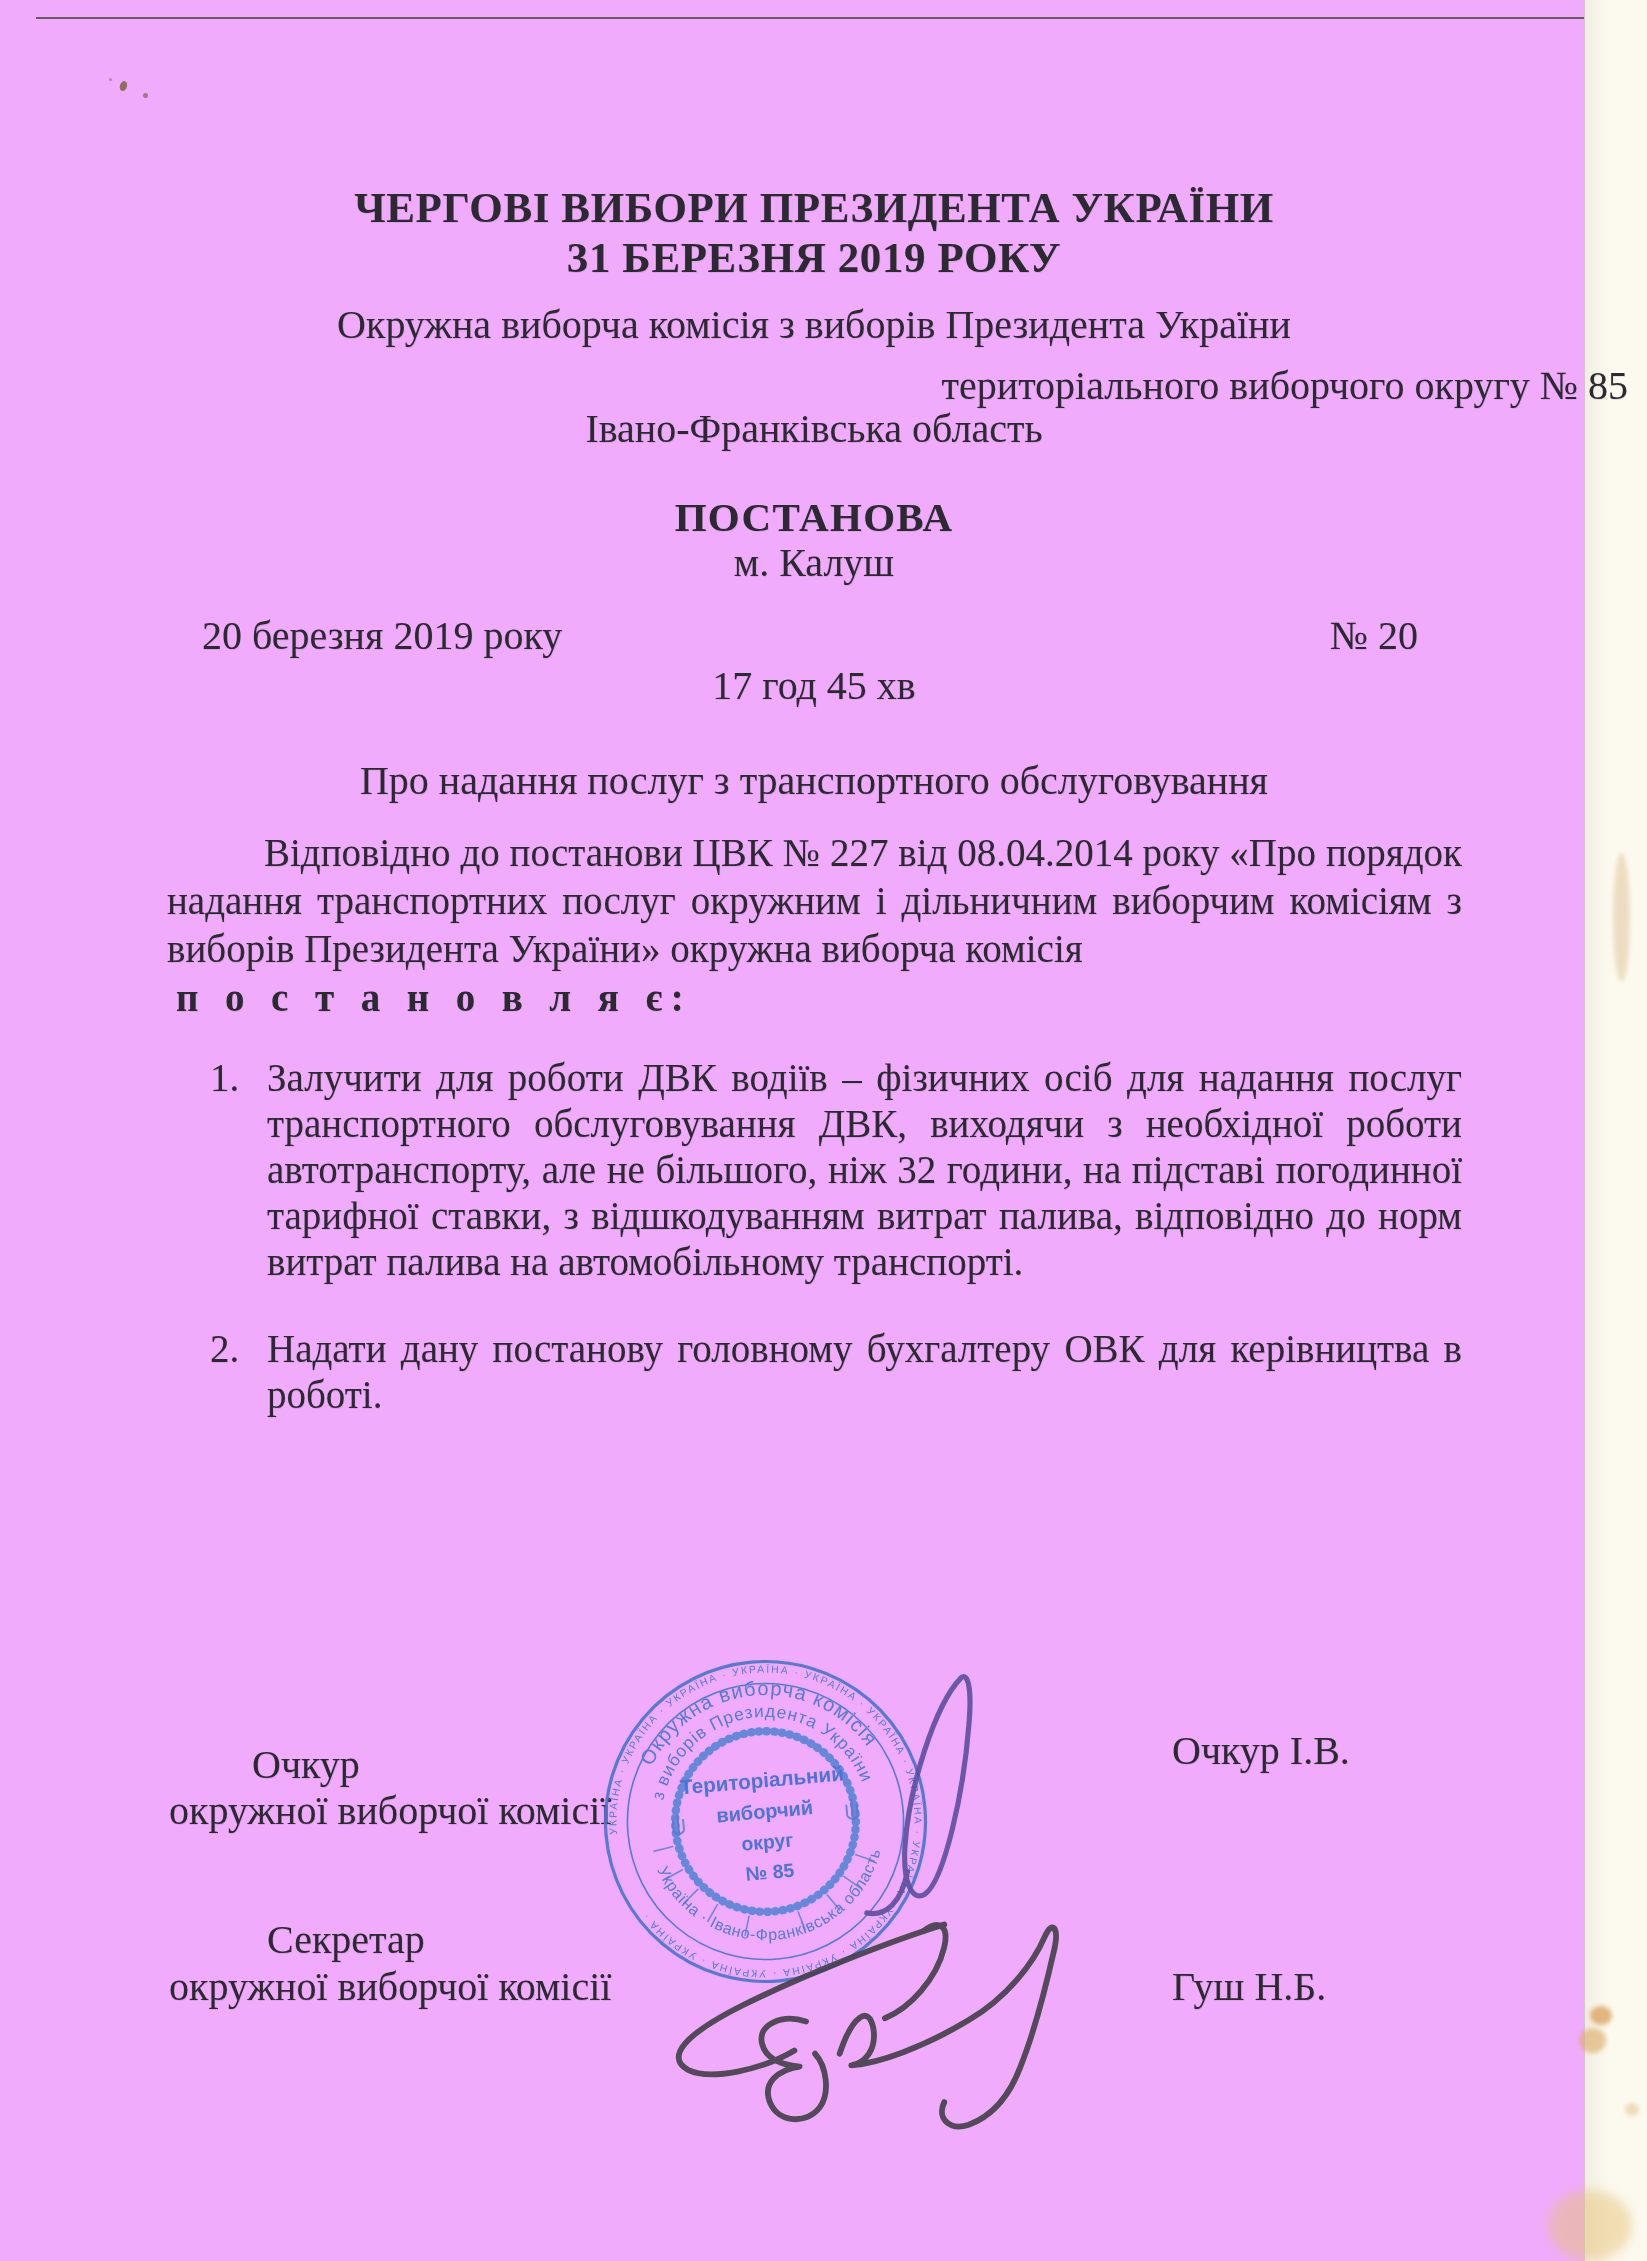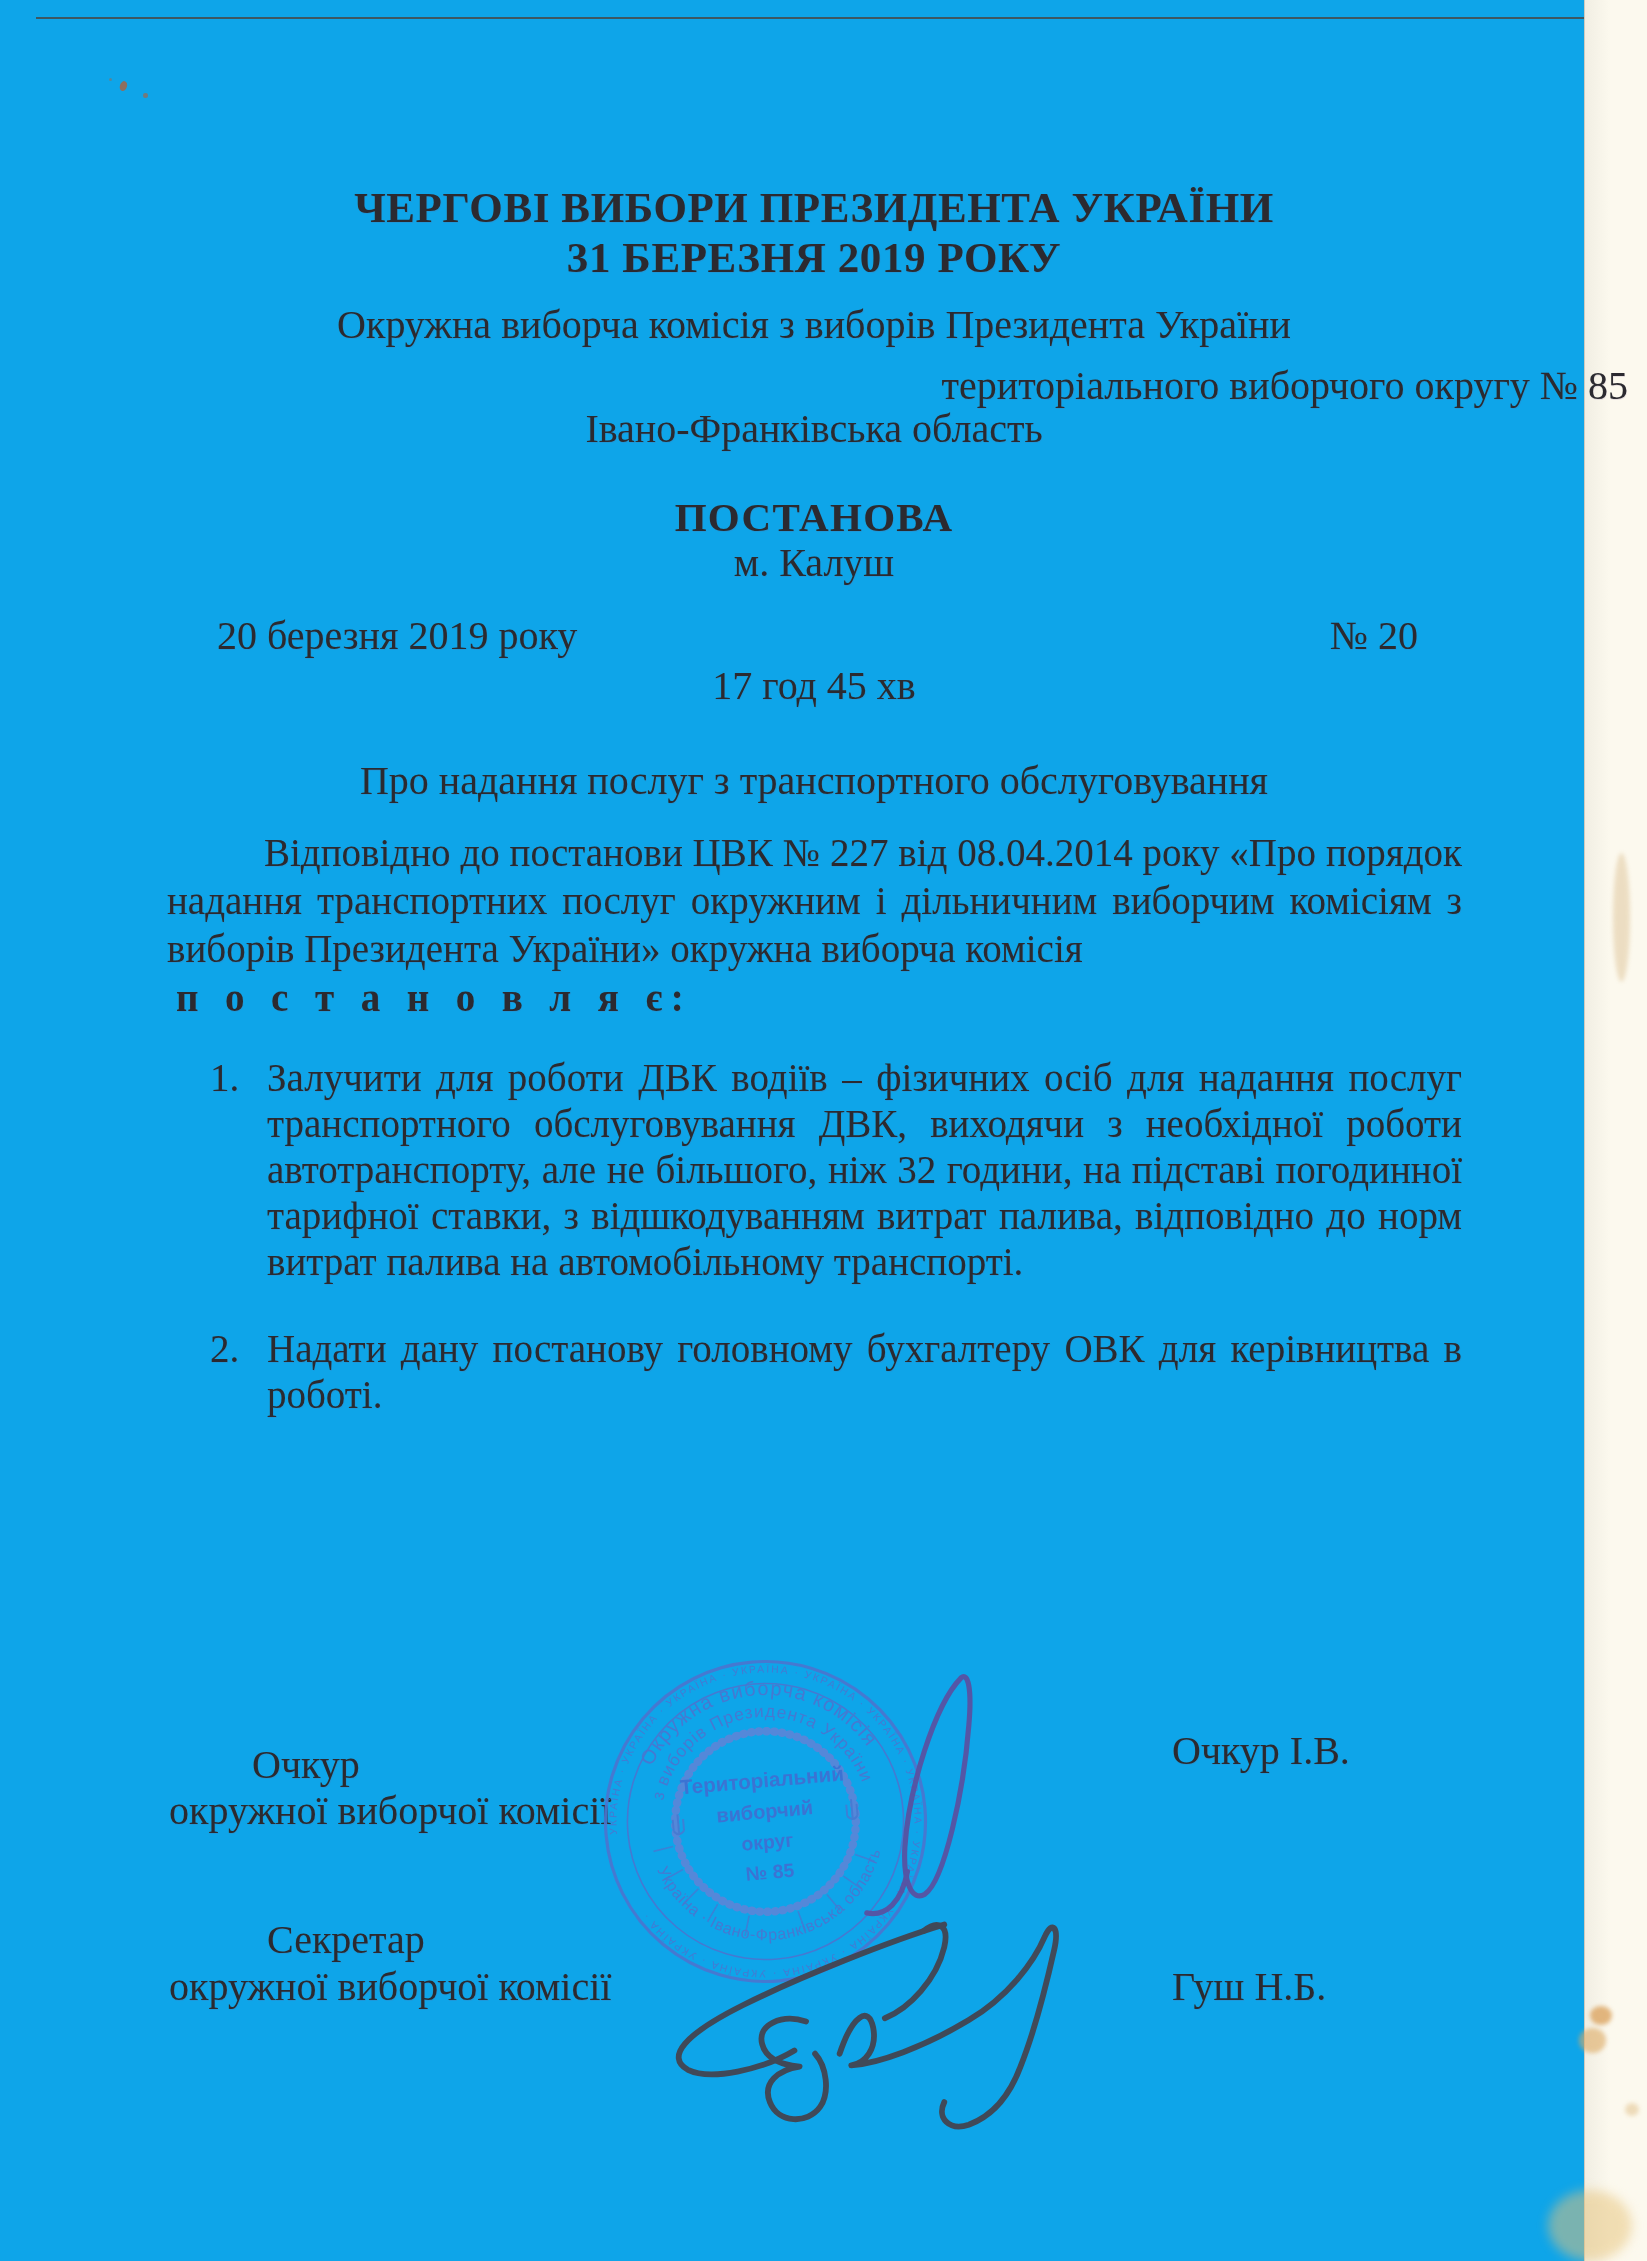--- a/index.html
+++ b/index.html
@@ -1,18 +1,18 @@
 <!DOCTYPE html>
 <html style="font-size:10.3px"><head>
 <meta charset="utf-8">
 <style>
   html,body{margin:0;padding:0;background:#d8d5cd;}
   .page{
     position:relative;width:1647px;height:2261px;overflow:hidden;
-    background:#0ea5e9;
+    background:#f0abfc;
     font-family:"Liberation Serif", serif;
     color:#2b2a30;
   }
   .abs{position:absolute;}
   .nowrap{white-space:nowrap;}
   .ctr{left:0;width:1628px;text-align:center;}
   .sc{text-shadow:0.6px 0.6px 0 rgba(120,90,140,.16), -0.6px 0 0 rgba(110,140,90,.12);}
   .h1{font-size:43px;font-weight:bold;letter-spacing:0.6px;}
   .org{font-size:40px;}
   .doctype{font-size:41px;font-weight:bold;letter-spacing:1.3px;}
@@ -52,21 +52,21 @@
   <div class="abs ctr nowrap h1 sc" style="top:183px;">ЧЕРГОВІ ВИБОРИ ПРЕЗИДЕНТА УКРАЇНИ</div>
   <div class="abs ctr nowrap h1 sc" style="top:233px;">31 БЕРЕЗНЯ 2019 РОКУ</div>
 
   <div class="abs ctr nowrap org sc" style="top:301px;">Окружна виборча комісія з виборів Президента України</div>
   <div class="abs ctr nowrap org sc" style="top:362px;text-align:right;">територіального виборчого округу № 85</div>
   <div class="abs ctr nowrap org sc" style="top:405px;">Івано-Франківська область</div>
 
   <div class="abs ctr nowrap doctype sc" style="top:493px;">ПОСТАНОВА</div>
   <div class="abs ctr nowrap t62 sc" style="top:539px;">м. Калуш</div>
 
-  <div class="abs nowrap t62 sc" style="left:217px;top:612px;">20 березня 2019 року</div>
+  <div class="abs nowrap t62 sc" style="left:202px;top:612px;">20 березня 2019 року</div>
   <div class="abs nowrap t62 sc" style="left:1227px;top:612px;width:191px;text-align:right;">№ 20</div>
   <div class="abs ctr nowrap t62 sc" style="top:662px;">17 год 45 хв</div>
 
   <div class="abs ctr nowrap subject sc" style="top:757px;">Про надання послуг з транспортного обслуговування</div>
 
   <div class="abs flow" style="top:829px;">
     <p class="intro sc">Відповідно до постанови ЦВК № 227 від 08.04.2014 року «Про порядок надання транспортних послуг окружним і дільничним виборчим комісіям з виборів Президента України» окружна виборча комісія</p>
     <p class="resolves sc">п о с т а н о в л я є:</p>
   </div>
 

